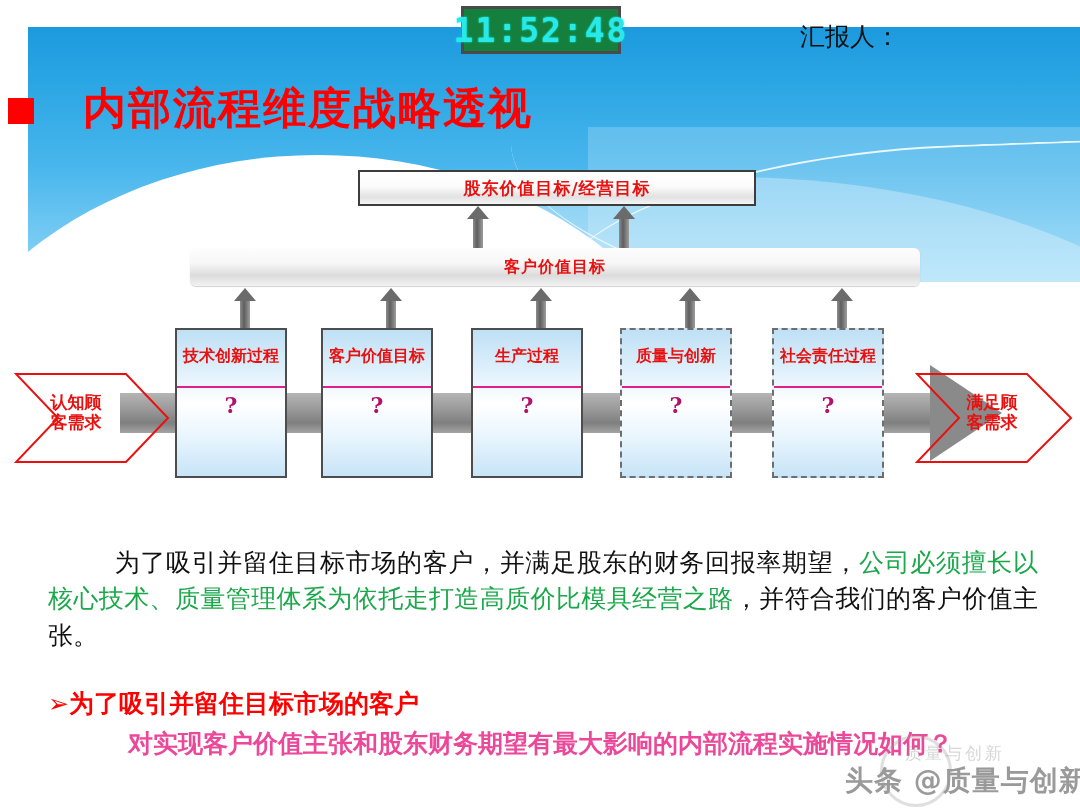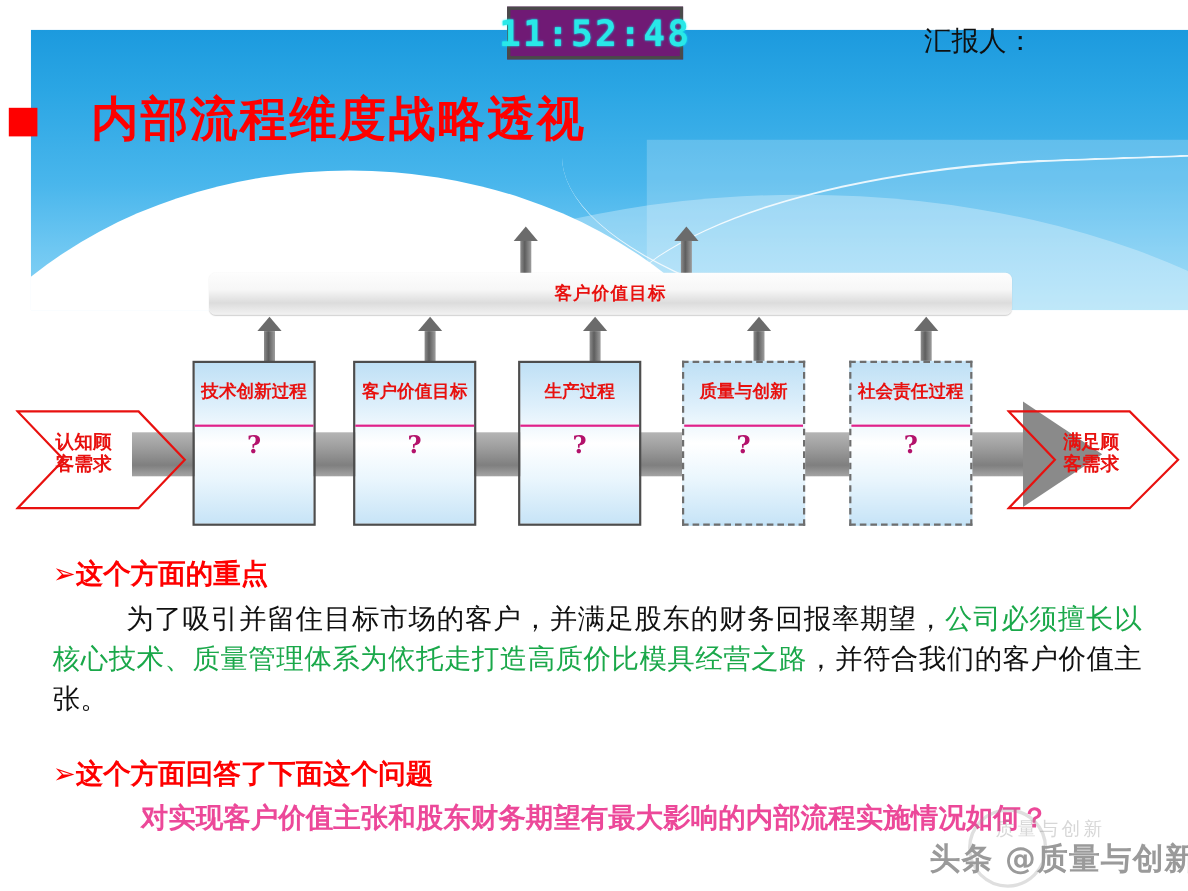--- a/index.html
+++ b/index.html
@@ -42,35 +42,34 @@
   }
   .banner-line2{
     position:absolute;left:480px;top:60px;width:680px;height:230px;
     border-bottom:2px solid rgba(255,255,255,.8);
     border-radius:0 0 0 70%;transform:rotate(3deg);
   }
 
   
   .clock{
     position:absolute;left:461px;top:6px;width:160px;height:48px;
-    background:#701a75;border:3px solid #4a4a4a;box-sizing:border-box;
+    background:#15803d;border:3px solid #4a4a4a;box-sizing:border-box;
     display:flex;align-items:center;justify-content:center;z-index:40;
   }
   .clock-text{
     font-family:"DejaVu Sans Mono","Liberation Mono",monospace;
     font-size:33px;font-weight:bold;color:#29e8e8;letter-spacing:2px;
     text-shadow:0 0 2px #0ff;
   }
 
   
   .presenter{
     position:absolute;left:800px;top:20px;z-index:40;
     font-size:25px;color:#101010;
     font-family:"DejaVu Sans","Liberation Sans",sans-serif;
-    margin-left:40px;
   }
 
   
   .title-bullet{
     position:absolute;left:8px;top:98px;width:26px;height:26px;
     background:#fe0000;z-index:35;
   }
   .title-text{
     position:absolute;left:47px;top:80px;z-index:35;
     font-size:43px;font-weight:bold;color:#fe0000;letter-spacing:2px;
@@ -214,20 +213,23 @@
     <div class="clock-text">11:52:48</div>
   </div>
 
   <div class="presenter">汇报人：</div>
 
   <div class="title-bullet"></div>
   <div class="title-text">内部流程维度战略透视</div>
 
   <div class="diagram">
 
+    <div class="goal-box">
+      <span>股东价值目标/经营目标</span>
+    </div>
 
     <div class="uarrow" style="left:467px;top:206px;">
       <div class="head"></div>
       <div class="shaft" style="height:42px;"></div>
     </div>
     <div class="uarrow" style="left:613px;top:206px;">
       <div class="head"></div>
       <div class="shaft" style="height:42px;"></div>
     </div>
 
@@ -301,27 +303,26 @@
     </div>
     <div class="pbox dashed" style="left:772px;">
       <div class="ptitle">社会责任过程</div>
       <div class="pdivider"></div>
       <div class="pmark">?</div>
     </div>
   </div>
 
   <div class="body-area">
 
-    <div class="bullet-line" style="left:48px;top:10px;">➢这个方面的重点</div>
 
     <div class="para" style="top:50px;">
       <span class="indent"></span><span>为了吸引并留住目标市场的客户，并满足股东的财务回报率期望，</span><span class="green">公司必须擅长以核心技术、质量管理体系为依托走打造高质价比模具经营之路</span><span>，并符合我们的客户价值主张。</span>
     </div>
 
-    <div class="bullet-line" style="left:48px;top:192px;">➢这个方面回答了下面这个问题</div>
+    <div class="bullet-line" style="left:48px;top:192px;">➢为了吸引并留住目标市场的客户</div>
 
     <div class="qline" style="top:232px;">
       <span class="indent"></span><span>对实现客户价值主张和股东财务期望有最大影响的内部流程实施情况如何？</span>
     </div>
   </div>
 
   <div class="wm-circle"></div>
   <div class="wm-faint">质量与创新</div>
   <div class="wm-text">头条 @质量与创新</div>
 

